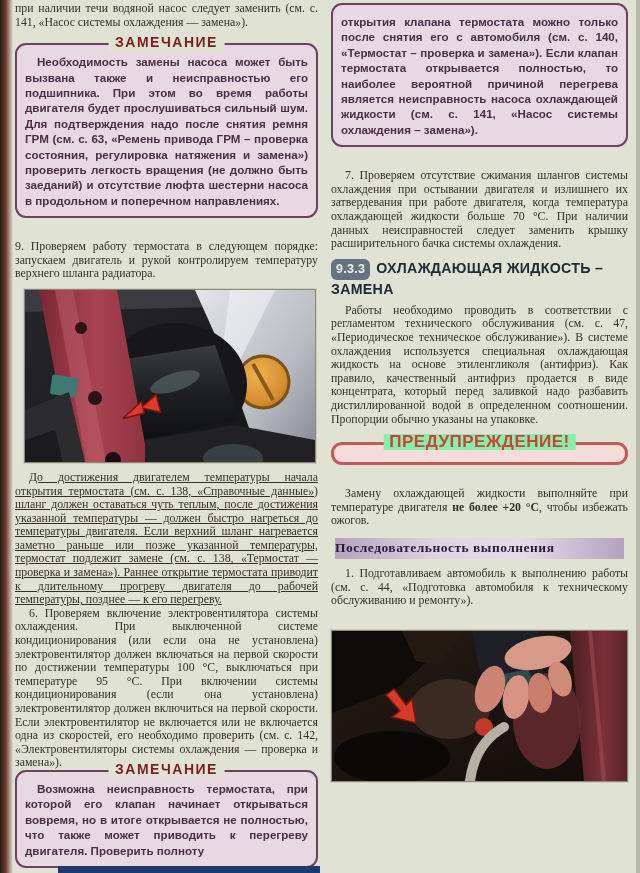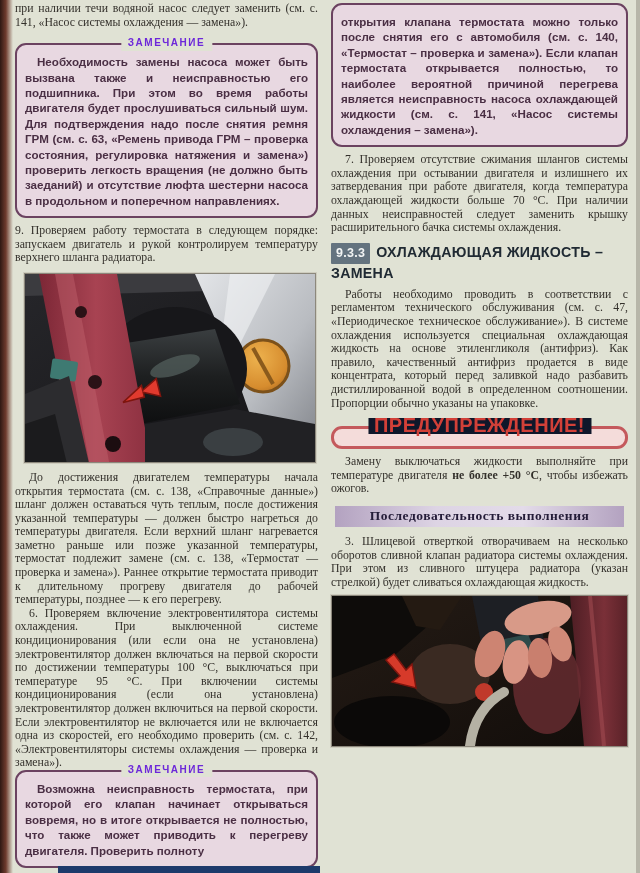--- a/index.html
+++ b/index.html
@@ -12,46 +12,46 @@
   }
   .binding{position:absolute;left:0;top:0;width:13px;height:100%;
     background:linear-gradient(90deg,#2e1813 0%,#6e3b2e 45%,rgba(110,70,50,0) 100%);}
   .right-edge{position:absolute;right:0;top:0;width:4px;height:100%;background:rgba(60,50,40,.25);}
   .col{position:absolute;top:0;display:flex;flex-direction:column;}
   .col-left{left:15px;width:303px;height:873px;padding-top:2px;}
   .col-right{left:331px;width:297px;height:873px;padding-top:3px;}
   p{margin:0;}
   .serif{font-size:11.8px;line-height:13.6px;text-align:justify;}
   .indent{text-indent:14px;}
-  .mt4{margin-top:8px;} .mt6{margin-top:6px;}
+  .mt4{margin-top:8px;text-decoration:underline;} .mt6{margin-top:22px;}
 
   
   .box{position:relative;border-radius:11px;text-align:justify;
     font-family:"Liberation Sans",sans-serif;font-weight:bold;}
   .note-box{border:2px solid #6b4260;background:#e8d8e1;color:#4a2f44;
     padding:9px 8px 8px 8px;font-size:11.6px;line-height:15.4px;}
   .note-title{position:absolute;top:-10px;left:50%;transform:translateX(-50%);
-    background:#e0e2d4;padding:0 7px;font-size:10px;letter-spacing:1.5px;
-    color:#6d28d9;white-space:nowrap;}
+    background:#e0e2d4;padding:0 7px;font-size:14px;letter-spacing:1.5px;
+    color:#7f1d1d;white-space:nowrap;}
   .note-body{text-indent:12px;}
   .warning-box{border:3px solid #c4595c;background:#f4dcda;color:#4e2e2e;
     padding:9px 9px 8px 9px;font-size:11.8px;line-height:15.6px;}
   .warning-title{position:absolute;top:-11px;left:50%;transform:translateX(-50%);
-    background:#0f172a;padding:0 6px;font-size:20px;letter-spacing:.5px;
+    background:#86efac;padding:0 6px;font-size:17px;letter-spacing:.5px;
     color:#d24038;white-space:nowrap;}
 
   .photo{border:1px solid #8c887c;box-shadow:0 0 0 1px #cfcdbf;overflow:hidden;}
   .photo svg{display:block;}
 
   .section-header{margin:8px 0 6px 0;font-family:"Liberation Sans",sans-serif;
     font-weight:bold;font-size:14.2px;line-height:18px;color:#202a33;letter-spacing:.3px;}
   .section-badge{display:inline-block;background:#64737f;color:#f2f4f4;
-    font-size:12.5px;padding:1px 5px 2px 5px;margin-right:6px;border-radius:1px;}
+    font-size:12.5px;padding:1px 5px 2px 5px;margin-right:6px;border-radius:6px;}
 
-  .subheader{margin:10px 4px 8px 4px;padding:2px 0 3px 0;text-align:center;
+  .subheader{margin:10px 4px 8px 4px;padding:2px 0 3px 0;text-align:left;
     background:linear-gradient(90deg,#b3a2c0 0%,#ddd4e4 35%,#e3dbe9 65%,#b3a2c0 100%);
     font-family:"Liberation Serif",serif;font-weight:bold;font-size:13.5px;
     color:#241c38;letter-spacing:.5px;}
 
   .footer-strip{position:absolute;left:58px;bottom:0;width:262px;height:7px;background:#1d3a6b;}
   .pin-bottom{margin-top:auto;margin-bottom:7px;}
 </style>
 </head>
 <body>
 
@@ -137,25 +137,25 @@
     <p class="serif indent mt6">7. Проверяем отсутствие сжимания шлангов системы охлаждения при остывании двигателя и излишнего их затвердевания при работе двигателя, когда температура охлаждающей жидкости больше 70 °С. При наличии данных неисправностей следует заменить крышку расширительного бачка системы охлаждения.</p>
 
     <h2 class="section-header"><span class="section-badge">9.3.3</span><span>ОХЛАЖДАЮЩАЯ ЖИДКОСТЬ – ЗАМЕНА</span></h2>
 
     <p class="serif indent">Работы необходимо проводить в соответствии с регламентом технического обслуживания (см. с. 47, «Периодическое техническое обслуживание»). В системе охлаждения используется специальная охлаждающая жидкость на основе этиленгликоля (антифриз). Как правило, качественный антифриз продается в виде концентрата, который перед заливкой надо разбавить дистиллированной водой в определенном соотношении. Пропорции обычно указаны на упаковке.</p>
 
     <div class="box warning-box" style="margin-top:16px;">
       <span class="warning-title">ПРЕДУПРЕЖДЕНИЕ!</span>
     </div>
 
-    <p class="serif indent mt6"><span>Замену выключаться жидкости выполняйте при температуре двигателя </span><b>не более +50 °С</b><span>, чтобы избежать ожогов.</span></p>
+    <p class="serif indent mt6"><span>Замену охлаждающей жидкости выполняйте при температуре двигателя </span><b>не более +20 °С</b><span>, чтобы избежать ожогов.</span></p>
 
     <div class="subheader"><span>Последовательность выполнения</span></div>
 
-    <p class="serif indent">3. Шлицевой отверткой отворачиваем на несколько оборотов сливной клапан радиатора системы охлаждения. При этом из сливного штуцера радиатора (указан стрелкой) будет сливаться охлаждающая жидкость.</p>
+    <p class="serif indent">1. Подготавливаем автомобиль к выполнению работы (см. с. 44, «Подготовка автомобиля к техническому обслуживанию и ремонту»).</p>
 
     <div class="photo mt6" style="width:295px;height:150px;">
       <svg width="295" height="150" viewBox="0 0 295 150">
         <defs>
           <linearGradient id="g-bg2" x1="0" y1="0" x2="1" y2="1">
             <stop offset="0" stop-color="#241b15"></stop>
               <stop offset="1" stop-color="#120d0a"></stop>
           </linearGradient>
           <linearGradient id="g-band" x1="0" y1="0" x2="1" y2="0">
             <stop offset="0" stop-color="#4e1e24"></stop>

